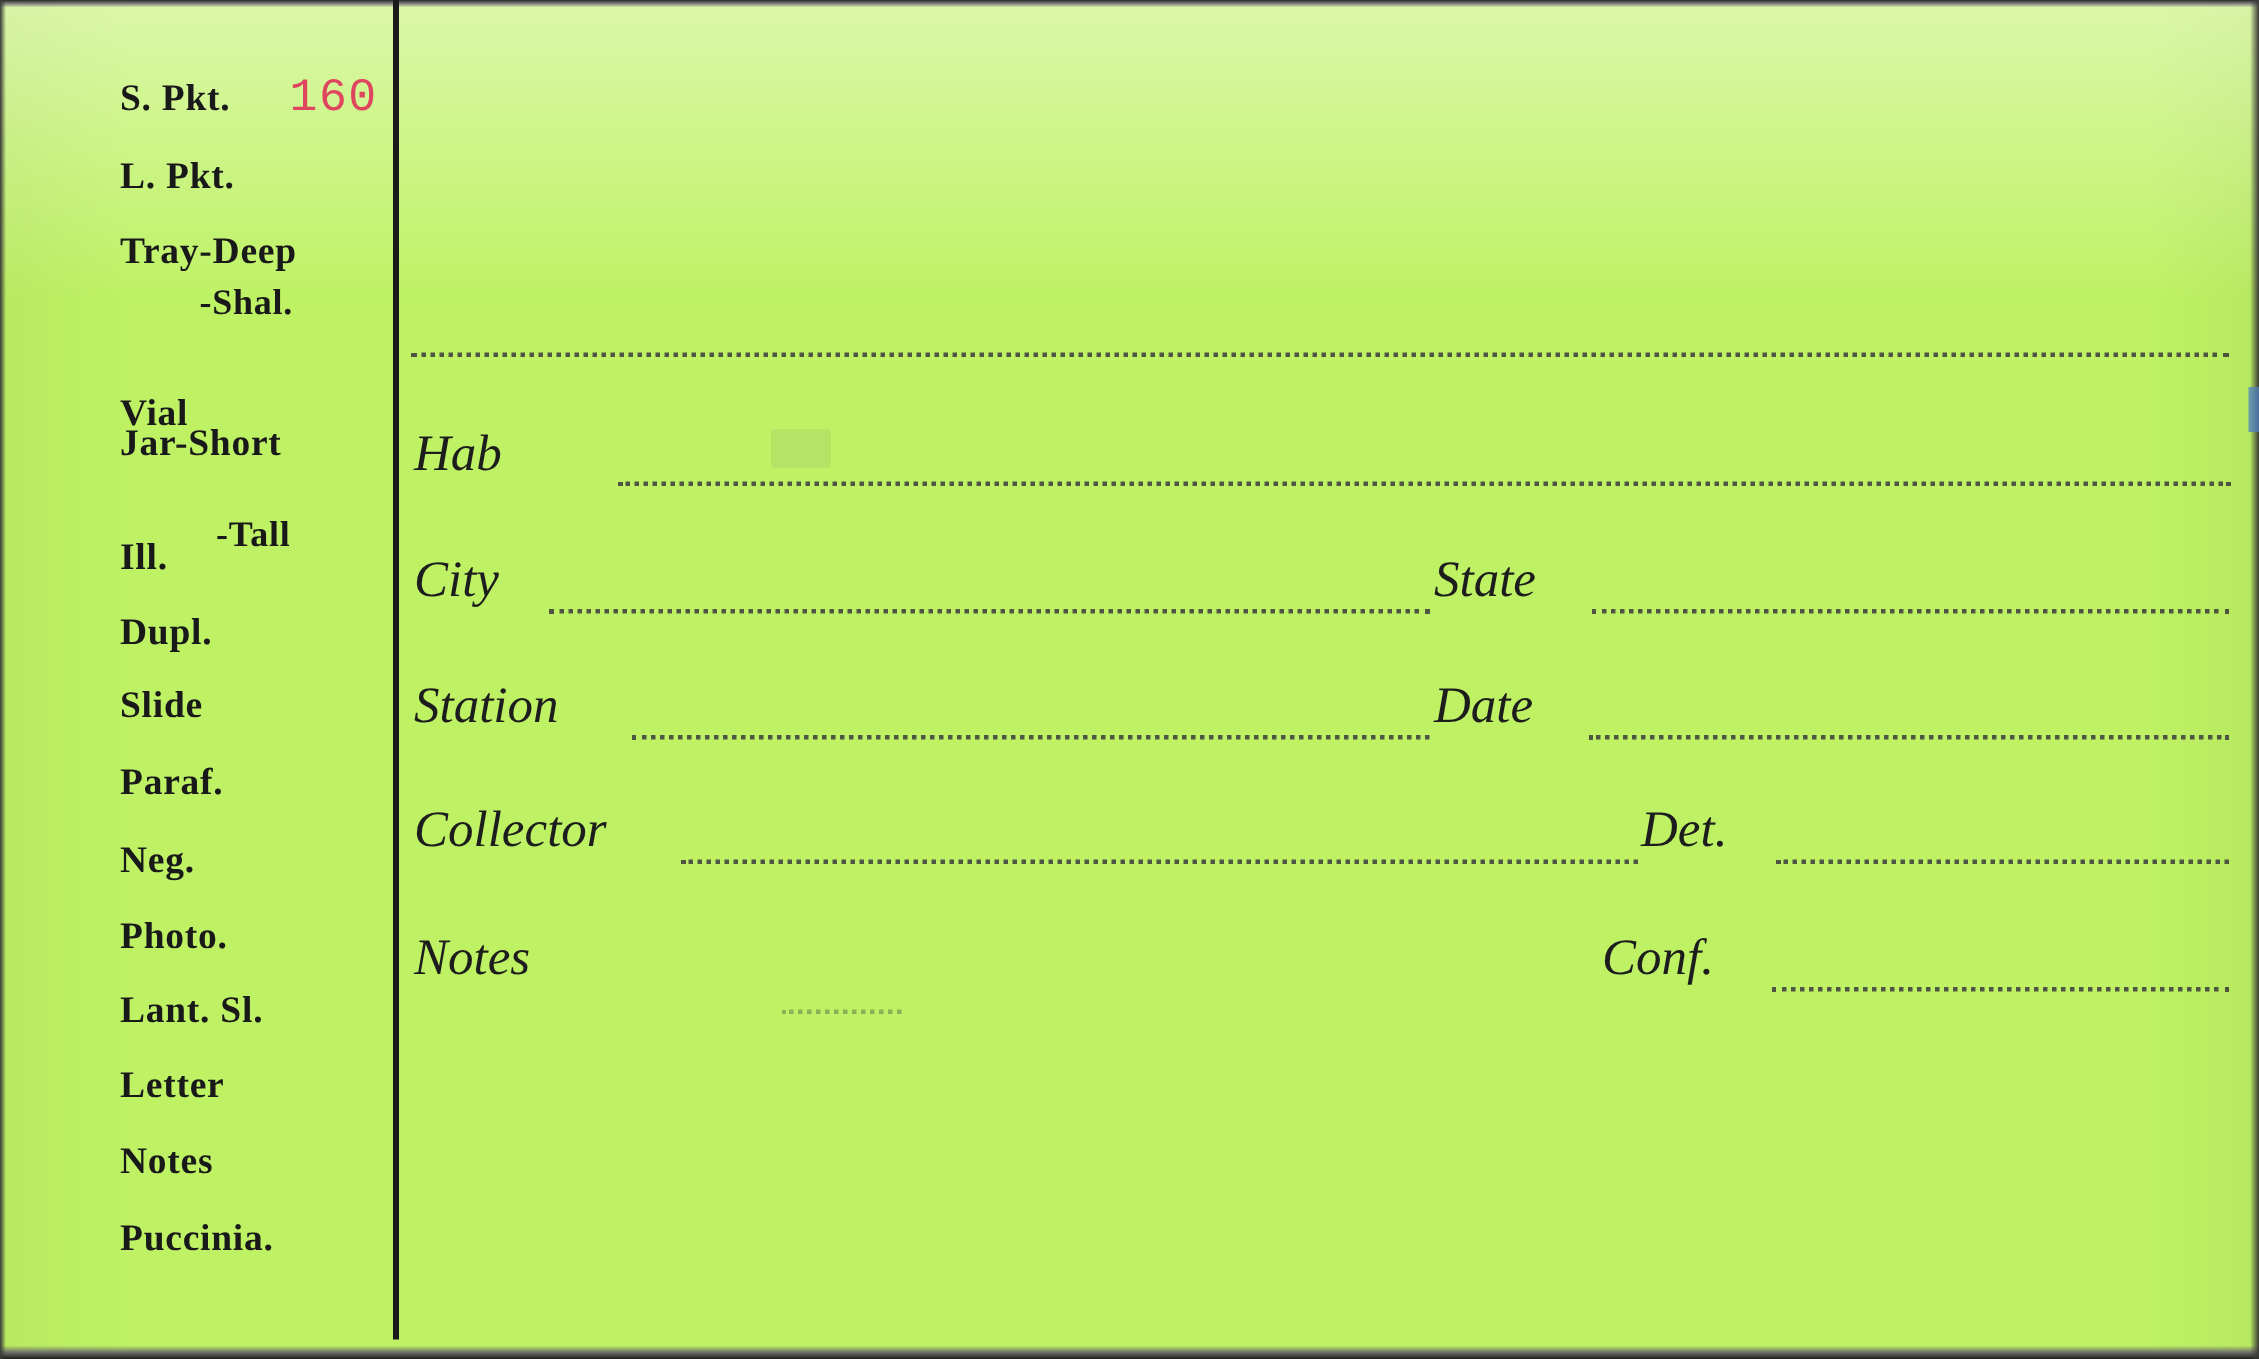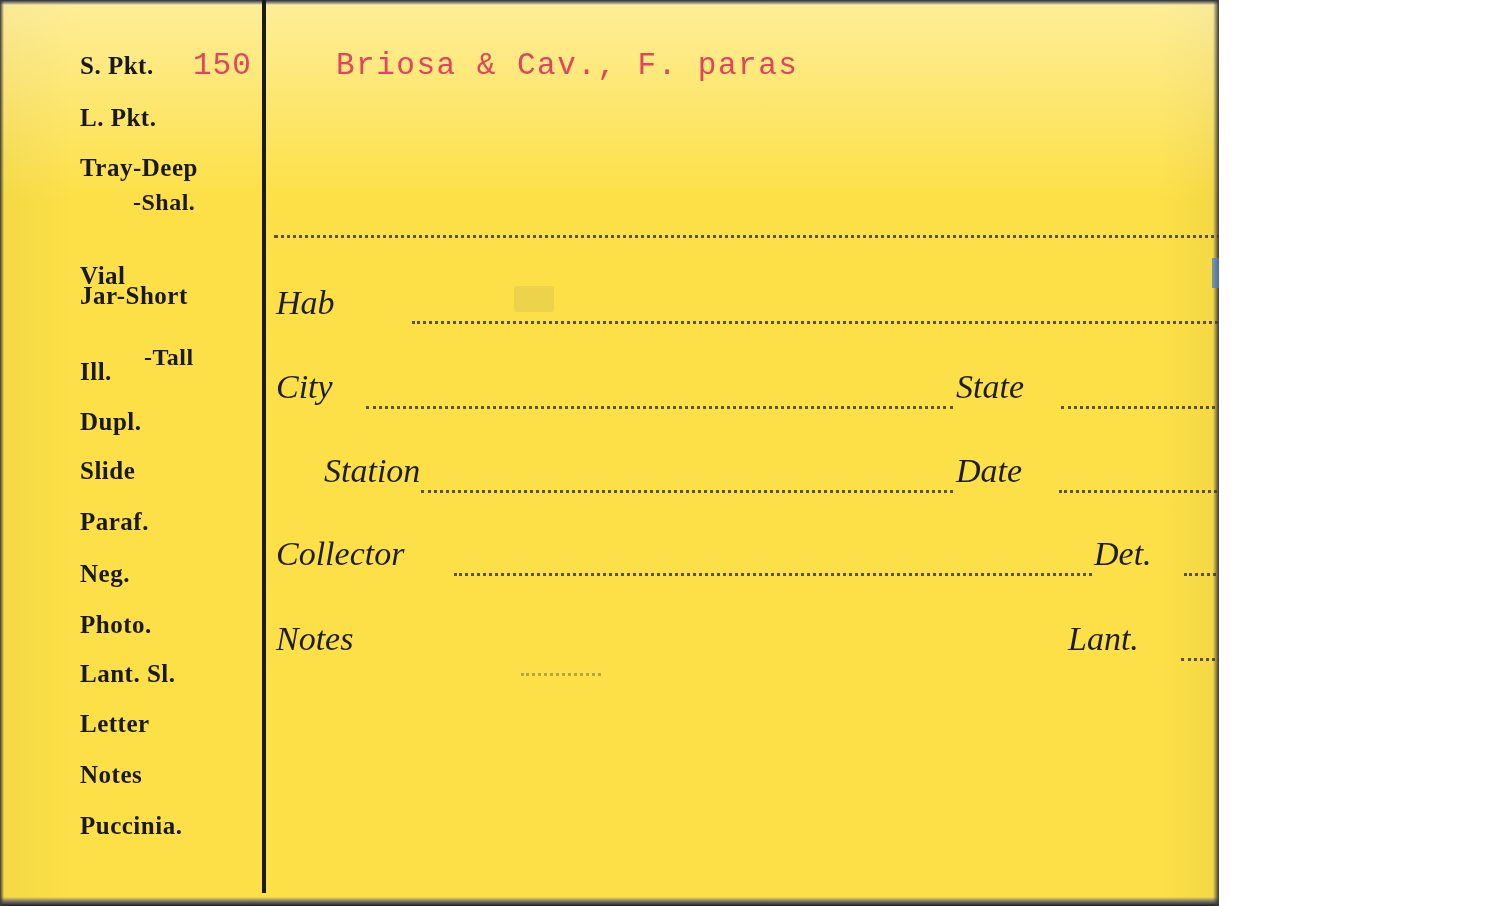--- a/index.html
+++ b/index.html
@@ -2,23 +2,23 @@
 <html><head>
 <meta charset="utf-8">
 <style>
   html, body {
     margin: 0;
     padding: 0;
     background: #ffffff;
   }
   #card {
     position: relative;
-    width: 1219px;
+    width: 1506px;
     height: 906px;
-    background: #fde047;
+    background: #bef264;
     overflow: hidden;
     font-family: "Liberation Serif", serif;
   }
   
   #card::before {
     content: "";
     position: absolute;
     inset: 0;
     background:
       linear-gradient(180deg, rgba(255,255,255,0.45) 0%, rgba(255,255,255,0.0) 22%),
@@ -154,46 +154,45 @@
     <div class="lbl" style="left:80px; top:457px;">Slide</div>
     <div class="lbl" style="left:80px; top:508px;">Paraf.</div>
     <div class="lbl" style="left:80px; top:560px;">Neg.</div>
     <div class="lbl" style="left:80px; top:611px;">Photo.</div>
     <div class="lbl" style="left:80px; top:660px;">Lant. Sl.</div>
     <div class="lbl" style="left:80px; top:710px;">Letter</div>
     <div class="lbl" style="left:80px; top:761px;">Notes</div>
     <div class="lbl" style="left:80px; top:812px;">Puccinia.</div>
   </div>
 
-  <div class="typed-num" style="left:193px; top:48px;">150</div>
+  <div class="typed-num" style="left:193px; top:48px;">160</div>
 
   <div class="form">
 
-    <div class="typed" style="left:70px; top:48px;">Briosa &amp; Cav., F. paras</div>
 
     <div class="dots" style="left:8px; top:232px; width:1212px;"></div>
 
     <div class="field-label" style="left:10px; top:284px;">Hab</div>
     <div class="dots" style="left:146px; top:318px; width:1075px;"></div>
     <div class="smudge" style="left:248px; top:286px; width:40px; height:26px;"></div>
 
     <div class="field-label" style="left:10px; top:368px;">City</div>
     <div class="dots" style="left:100px; top:403px; width:587px;"></div>
     <div class="field-label" style="left:690px; top:368px;">State</div>
     <div class="dots" style="left:795px; top:403px; width:425px;"></div>
 
-    <div class="field-label" style="left:10px; top:452px;margin-left:48px;">Station</div>
+    <div class="field-label" style="left:10px; top:452px;">Station</div>
     <div class="dots" style="left:155px; top:487px; width:532px;"></div>
     <div class="field-label" style="left:690px; top:452px;">Date</div>
     <div class="dots" style="left:793px; top:487px; width:427px;"></div>
 
     <div class="field-label" style="left:10px; top:535px;">Collector</div>
     <div class="dots" style="left:188px; top:570px; width:638px;"></div>
     <div class="field-label" style="left:828px; top:535px;">Det.</div>
     <div class="dots" style="left:918px; top:570px; width:302px;"></div>
 
     <div class="field-label" style="left:10px; top:620px;">Notes</div>
-    <div class="field-label" style="left:802px; top:620px;">Lant.</div>
+    <div class="field-label" style="left:802px; top:620px;">Conf.</div>
     <div class="dots" style="left:915px; top:655px; width:305px;"></div>
     <div class="dots" style="left:255px; top:670px; width:80px; opacity:.35;"></div>
 
   </div>
 </div>
 
 </body></html>

